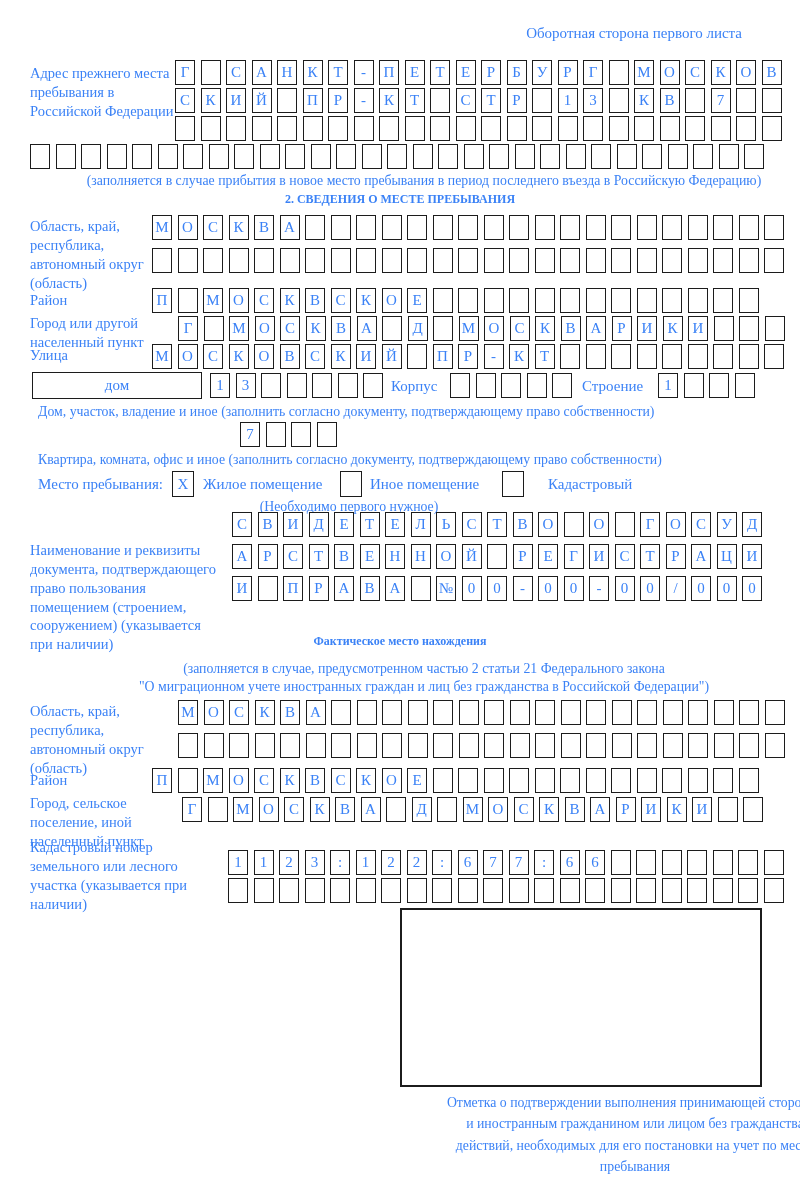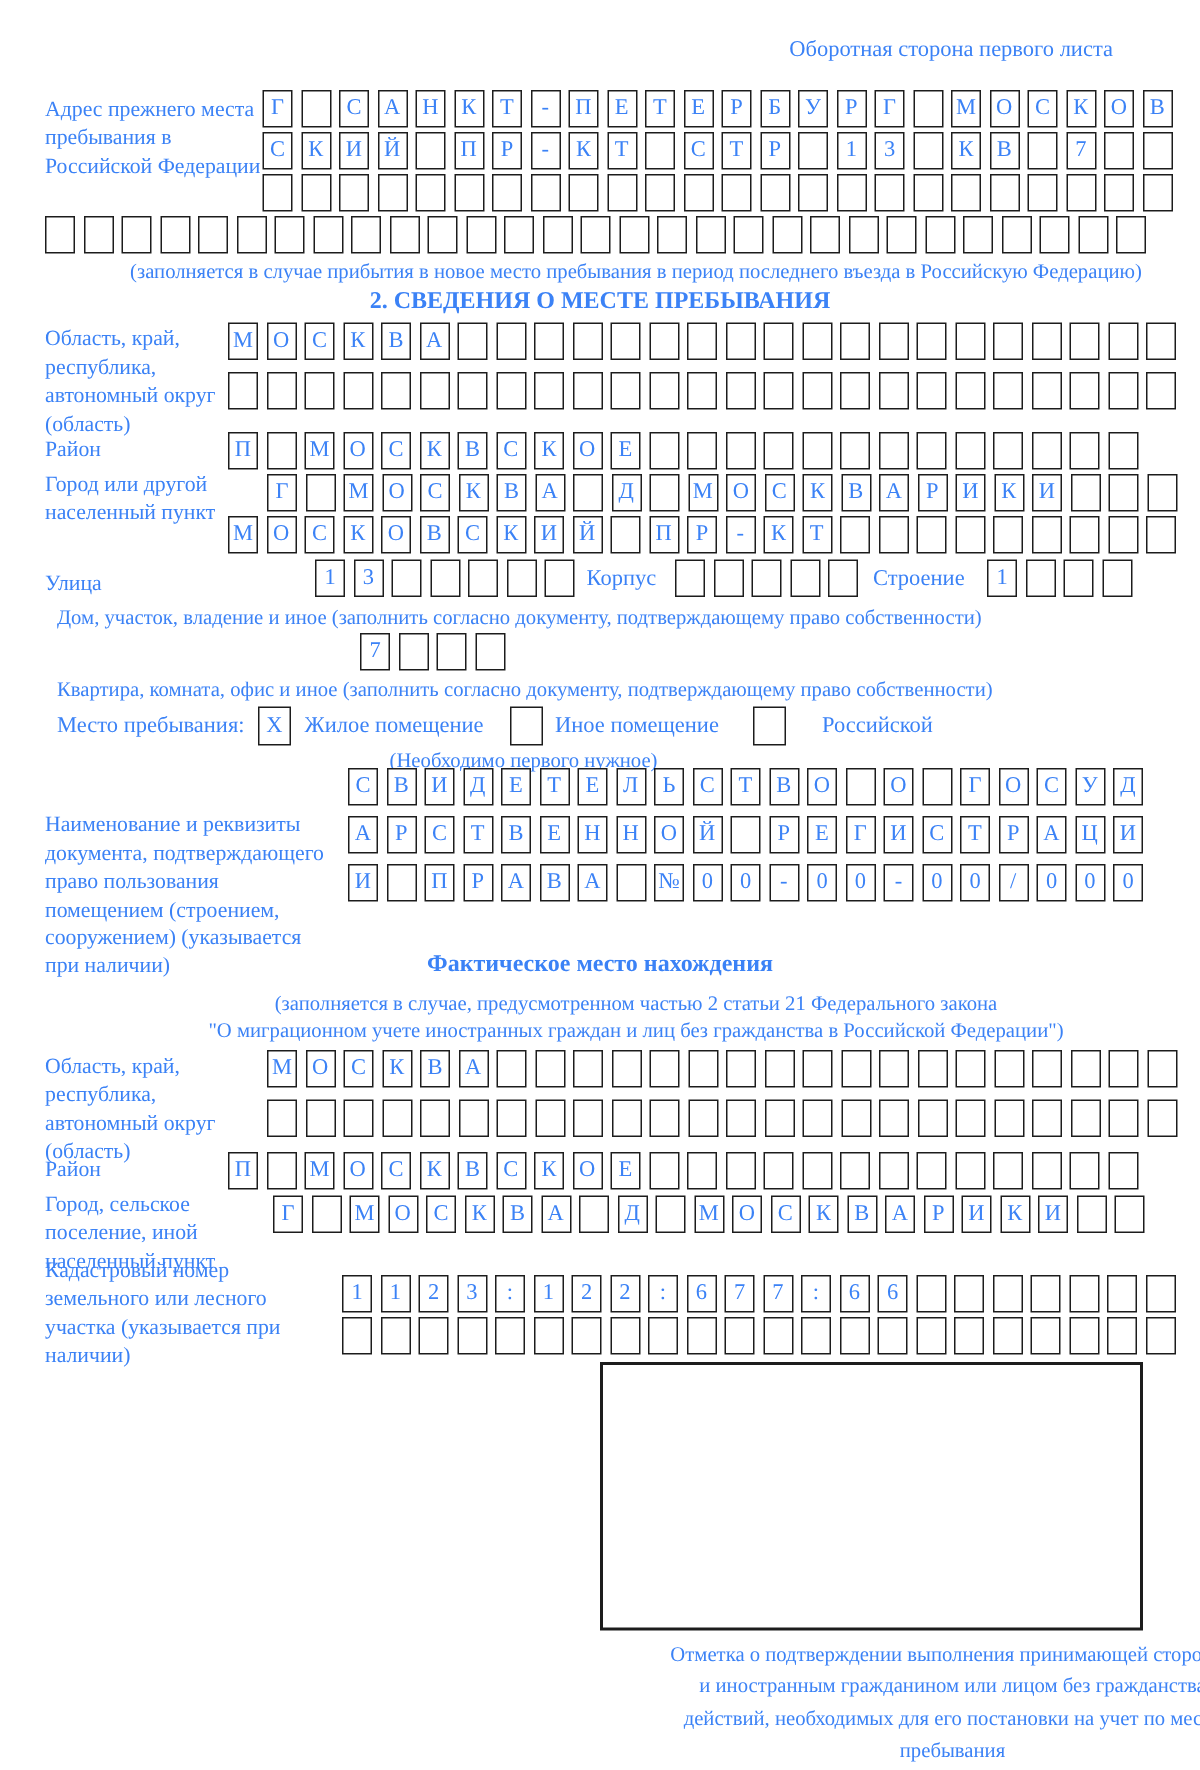--- a/index.html
+++ b/index.html
@@ -5,21 +5,21 @@
   html,body { margin:0; padding:0; background:#ffffff; }
   .page {
     position:relative; width:800px; height:1180px; background:#fff;
     font-family:"Liberation Serif","DejaVu Serif",serif; color:#3b82f6;
     overflow:hidden;
   }
   .abs { position:absolute; }
   .lbl { position:absolute; font-size:14.5px; line-height:1.3; }
   .cap { position:absolute; font-size:13.8px; line-height:1.3; }
   .center { text-align:center;padding-left:24px; }
-  .title { position:absolute; left:0; width:800px; text-align:center; font-weight:bold; font-size:16px; }
+  .title { position:absolute; left:0; width:800px; text-align:center; font-weight:bold; font-size:12px; }
   .boxrow { position:absolute; display:flex; gap:5.5px; }
   .cbox {
     width:20px; height:25px; box-sizing:border-box; flex:none;
     border:1.8px solid #1c1c1c; display:flex; align-items:center; justify-content:center;
     font-size:15px; background:#fff;
   }
   .widebox {
     position:absolute; box-sizing:border-box; border:1.9px solid #1c1c1c; height:27px;
     display:flex; align-items:center; justify-content:center; font-size:15px; background:#fff;
   }
@@ -257,21 +257,21 @@
       <div class="cbox">А</div>
       <div class="cbox">Р</div>
       <div class="cbox">И</div>
       <div class="cbox">К</div>
       <div class="cbox">И</div>
       <div class="cbox"></div>
       <div class="cbox"></div>
       <div class="cbox"></div>
     </div>
 
-  <div class="lbl" style="left:30px; top:346px;margin-top:34px;">Улица</div>
+  <div class="lbl" style="left:30px; top:346px;">Улица</div>
   <div class="boxrow" style="left:152px; top:344px;">
       <div class="cbox">М</div>
       <div class="cbox">О</div>
       <div class="cbox">С</div>
       <div class="cbox">К</div>
       <div class="cbox">О</div>
       <div class="cbox">В</div>
       <div class="cbox">С</div>
       <div class="cbox">К</div>
       <div class="cbox">И</div>
@@ -286,20 +286,21 @@
       <div class="cbox"></div>
       <div class="cbox"></div>
       <div class="cbox"></div>
       <div class="cbox"></div>
       <div class="cbox"></div>
       <div class="cbox"></div>
       <div class="cbox"></div>
       <div class="cbox"></div>
     </div>
 
+  <div class="widebox" style="left:32px; top:372px; width:170px;">дом</div>
   <div class="boxrow" style="left:210px; top:373px;">
       <div class="cbox">1</div>
       <div class="cbox">3</div>
       <div class="cbox"></div>
       <div class="cbox"></div>
       <div class="cbox"></div>
       <div class="cbox"></div>
       <div class="cbox"></div>
     </div>
   <div class="inline-lbl" style="left:391px; top:373px;">Корпус</div>
@@ -326,21 +327,21 @@
       <div class="cbox"></div>
     </div>
   <div class="cap" style="left:38px; top:451px; width:740px;">Квартира, комната, офис и иное (заполнить согласно документу, подтверждающему право собственности)</div>
 
   <div class="inline-lbl" style="left:38px; top:471px;">Место пребывания:</div>
   <div class="chk" style="left:172px; top:471px;">X</div>
   <div class="inline-lbl" style="left:203px; top:471px;">Жилое помещение</div>
   <div class="chk" style="left:340px; top:471px;"></div>
   <div class="inline-lbl" style="left:370px; top:471px;">Иное помещение</div>
   <div class="chk" style="left:502px; top:471px;"></div>
-  <div class="inline-lbl" style="left:548px; top:471px;">Российской</div>
+  <div class="inline-lbl" style="left:548px; top:471px;">Кадастровый</div>
   <div class="cap center" style="left:160px; top:498px; width:330px;">(Необходимо первого нужное)</div>
 
   <div class="lbl" style="left:30px; top:514px; width:196px;margin-top:27px;">Наименование и реквизиты документа, подтверждающего право пользования помещением (строением, сооружением) (указывается при наличии)</div>
   <div class="boxrow" style="left:232px; top:512px;">
       <div class="cbox">С</div>
       <div class="cbox">В</div>
       <div class="cbox">И</div>
       <div class="cbox">Д</div>
       <div class="cbox">Е</div>
       <div class="cbox">Т</div>

